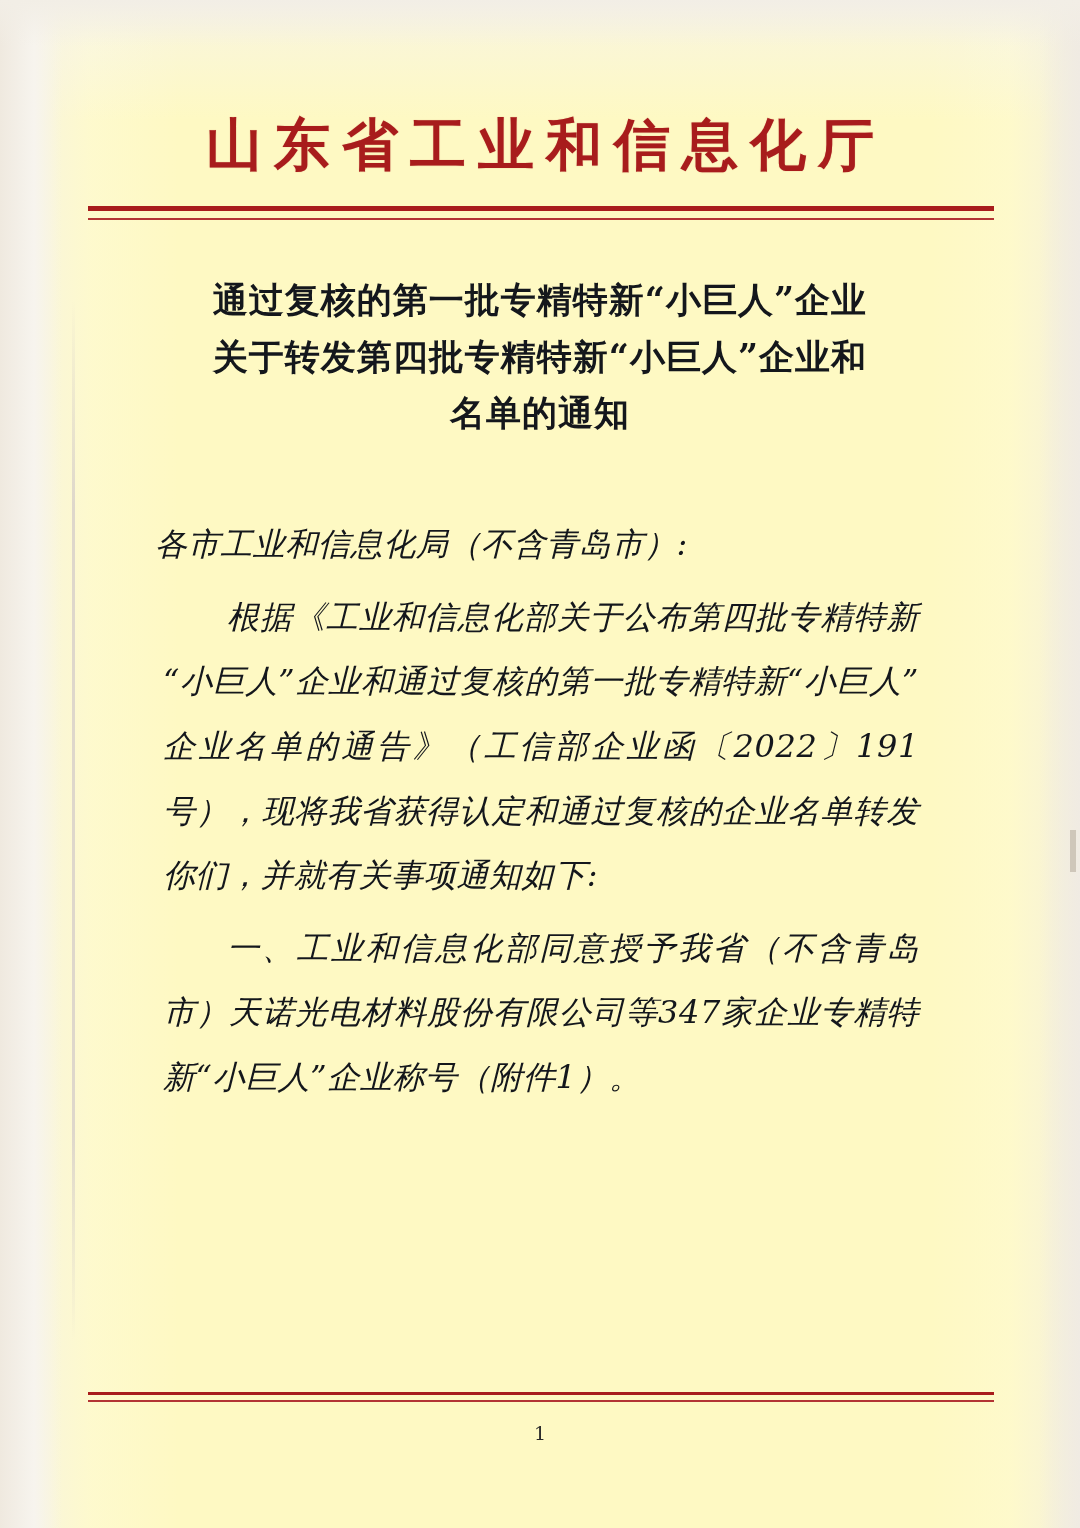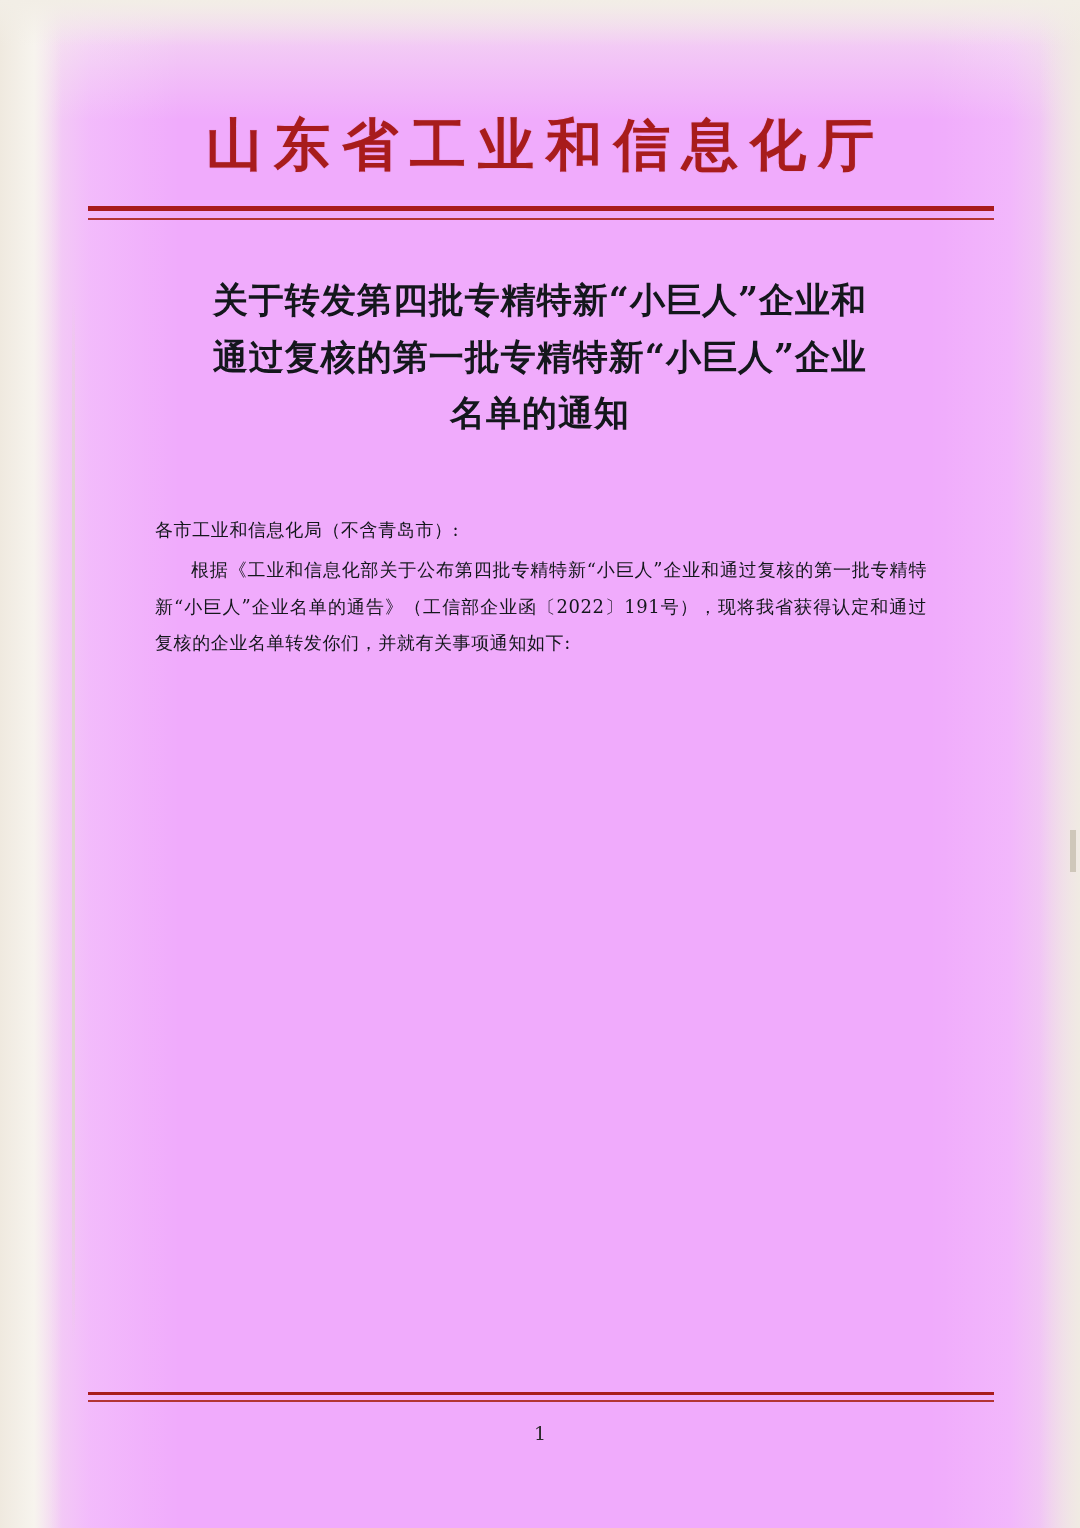--- a/index.html
+++ b/index.html
@@ -11,21 +11,21 @@
     height: 1528px;
     background: #ffffff;
     font-family: "DejaVu Serif", "Liberation Serif", serif;
     overflow: hidden;
   }
 
   .page {
     position: relative;
     width: 1080px;
     height: 1528px;
-    background: #f0abfc;
+    background: #fef9c3;
     box-sizing: border-box;
   }
 
   
   .paper-tint {
     position: absolute;
     inset: 0;
     background:
       linear-gradient(90deg, rgba(244,240,232,0.85) 0px, rgba(252,251,248,0.2) 90px, rgba(255,255,255,0) 180px),
       linear-gradient(270deg, rgba(240,236,228,0.7) 0px, rgba(253,252,250,0.15) 70px, rgba(255,255,255,0) 150px),
@@ -117,30 +117,31 @@
     white-space: nowrap;
   }
 
   
   .body-block {
     position: absolute;
     top: 512px;
     left: 155px;
     width: 772px;
     color: #14171c;
-    font-size: 18px;
+    font-size: 32px;
     line-height: 2.02;
     letter-spacing: 0.6px;
     text-align: justify;
+    font-style: italic;
   }
   .salutation {
     margin: 0 0 4px 0;
   }
   .para {
-    margin: 0;
+    margin: 8px;
     text-indent: 2em;
   }
 
   
   .rule-bottom {
     position: absolute;
     left: 88px;
     width: 906px;
     height: 3px;
     background: #a81c1c;
@@ -188,28 +189,29 @@
   <div class="content">
 
     <div class="letterhead">
       <div class="letterhead-title">山东省工业和信息化厅</div>
     </div>
 
     <div class="rule-top"></div>
     <div class="rule-top-thin"></div>
 
     <div class="doc-title">
+      <span class="l">通过复核的第一批专精特新“小巨人”企业</span>
       <span class="l">关于转发第四批专精特新“小巨人”企业和</span>
-      <span class="l">通过复核的第一批专精特新“小巨人”企业</span>
       <span class="l">名单的通知</span>
     </div>
 
     <div class="body-block">
       <p class="salutation">各市工业和信息化局（不含青岛市）:</p>
       <p class="para">根据《工业和信息化部关于公布第四批专精特新“小巨人”企业和通过复核的第一批专精特新“小巨人”企业名单的通告》（工信部企业函〔2022〕191号），现将我省获得认定和通过复核的企业名单转发你们，并就有关事项通知如下:</p>
+      <p class="para">一、工业和信息化部同意授予我省（不含青岛市）天诺光电材料股份有限公司等347家企业专精特新“小巨人”企业称号（附件1）。</p>
     </div>
 
     <div class="rule-bottom"></div>
     <div class="rule-bottom-thin"></div>
     <div class="page-number">1</div>
 
   </div>
 </div>
 
 </body></html>

